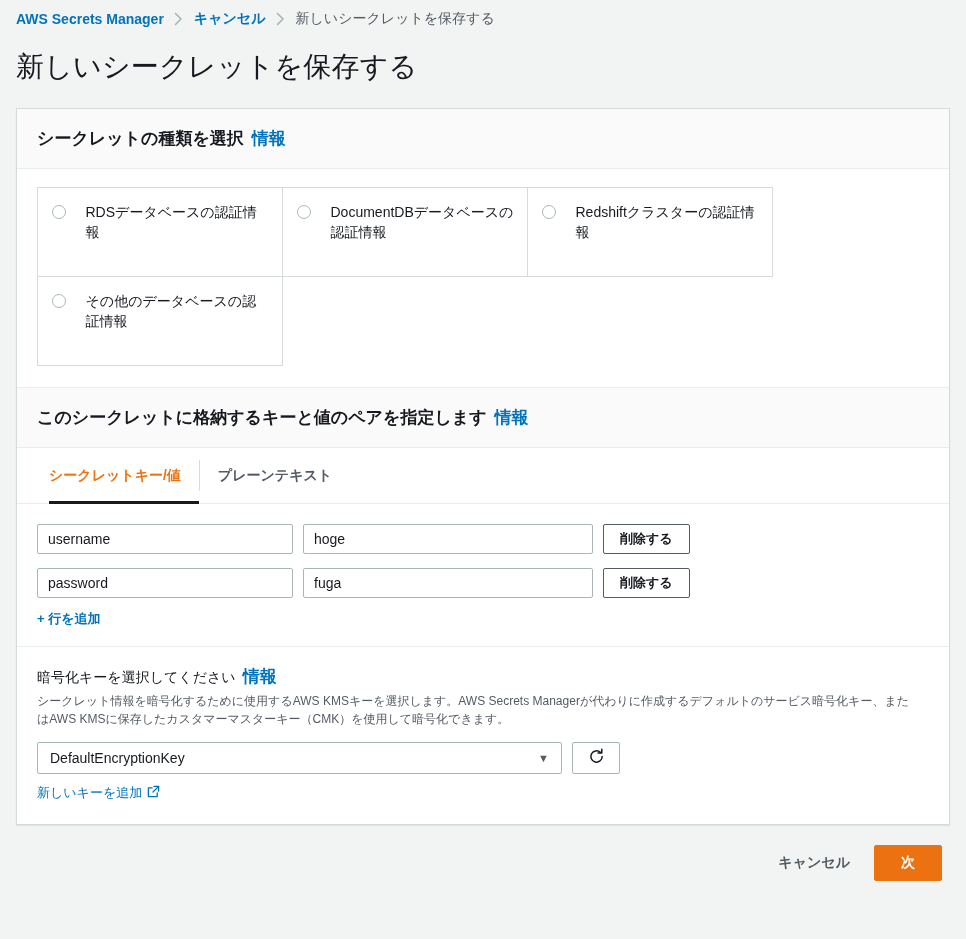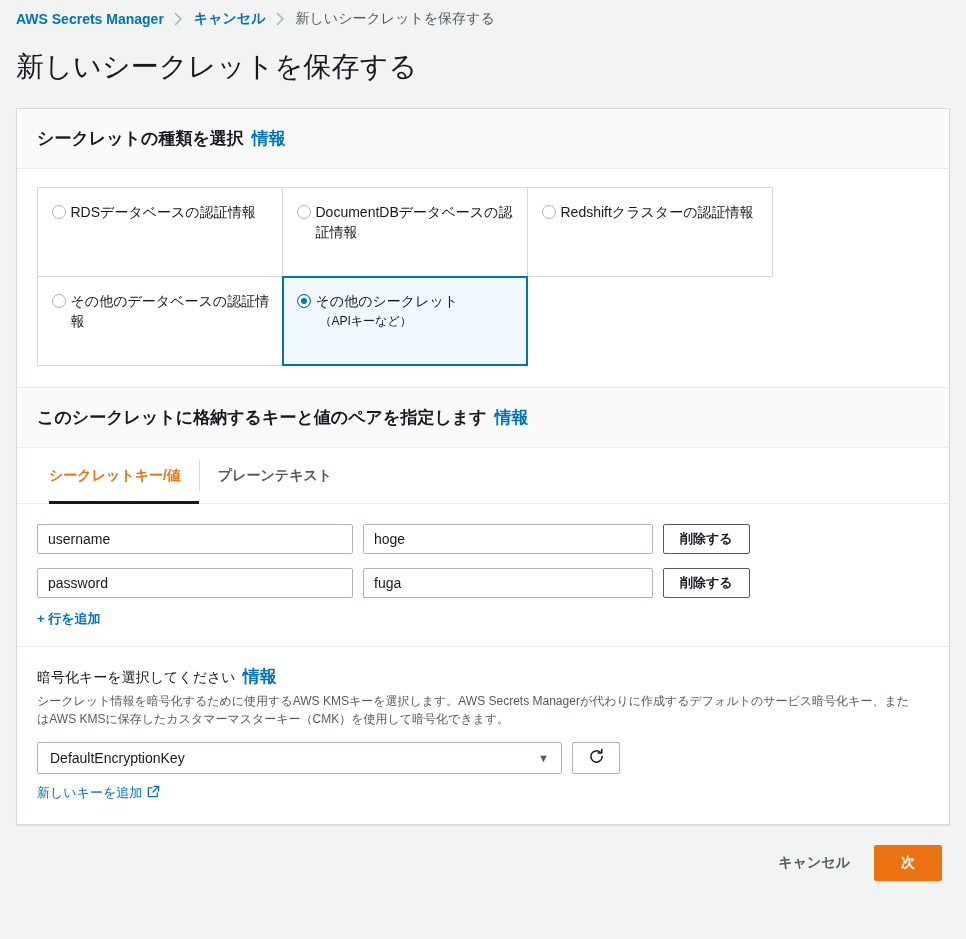--- a/index.html
+++ b/index.html
@@ -88,21 +88,21 @@
     gap: 0px;
     width: 100%;
   }
   .tile {
     border: 1px solid #d5dbdb;
     background: #ffffff;
     min-height: 90px;
     padding: 14px 12px 14px 14px;
     display: flex;
     align-items: flex-start;
-    gap: 5px;
+    gap: 20px;
     cursor: pointer;
     margin: -0.5px;
   }
   .tile.selected {
     border: 2px solid #0073bb;
     background: #f1f8fe;
     padding: 13px 11px 13px 13px;
     position: relative;
     z-index: 2;
   }
@@ -182,21 +182,21 @@
   .field {
     height: 30px;
     border: 1px solid #aab7b8;
     border-radius: 2px;
     background: #fff;
     font-family: "Liberation Sans", sans-serif;
     font-size: 14px;
     color: #16191f;
     padding: 0 10px;
   }
-  .field.key { width: 316px; }
+  .field.key { width: 256px; }
   .field.val { width: 290px; }
   .btn {
     font-family: "Liberation Sans", sans-serif;
     font-size: 13px;
     font-weight: bold;
     color: #16191f;
     background: #fff;
     border: 1px solid #545b64;
     border-radius: 2px;
     height: 30px;
@@ -344,27 +344,20 @@
       <span class="tile-text">DocumentDBデータベースの認証情報</span>
     </div>
     <div class="tile">
       <span class="radio"></span>
       <span class="tile-text">Redshiftクラスターの認証情報</span>
     </div>
     <div class="tile">
       <span class="radio"></span>
       <span class="tile-text">その他のデータベースの認証情報</span>
     </div>
-    <div class="tile selected">
-      <span class="radio"></span>
-      <span class="tile-text">
-        <span>その他のシークレット</span>
-        <span class="tile-sub">（APIキーなど）</span>
-      </span>
-    </div>
   </div>
 
   <div class="section-head plain">
     <span class="section-title">このシークレットに格納するキーと値のペアを指定します</span>
     <a class="info-link">情報</a>
   </div>
 
   <div class="tabs">
     <div class="tab active">
       <span>シークレットキー/値</span>

